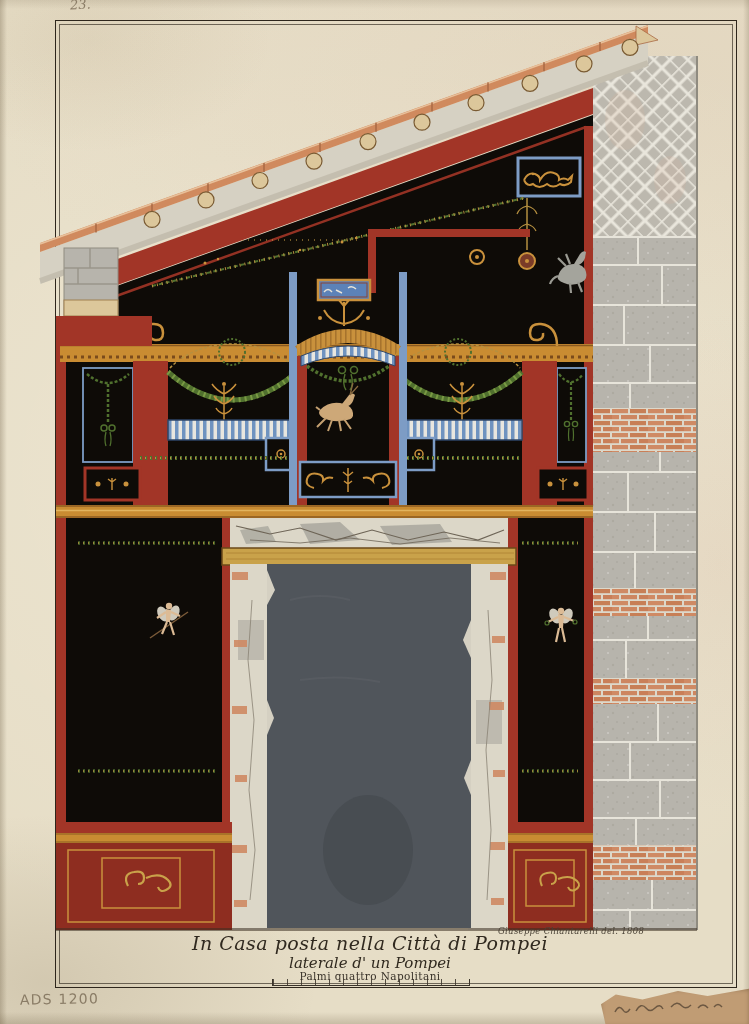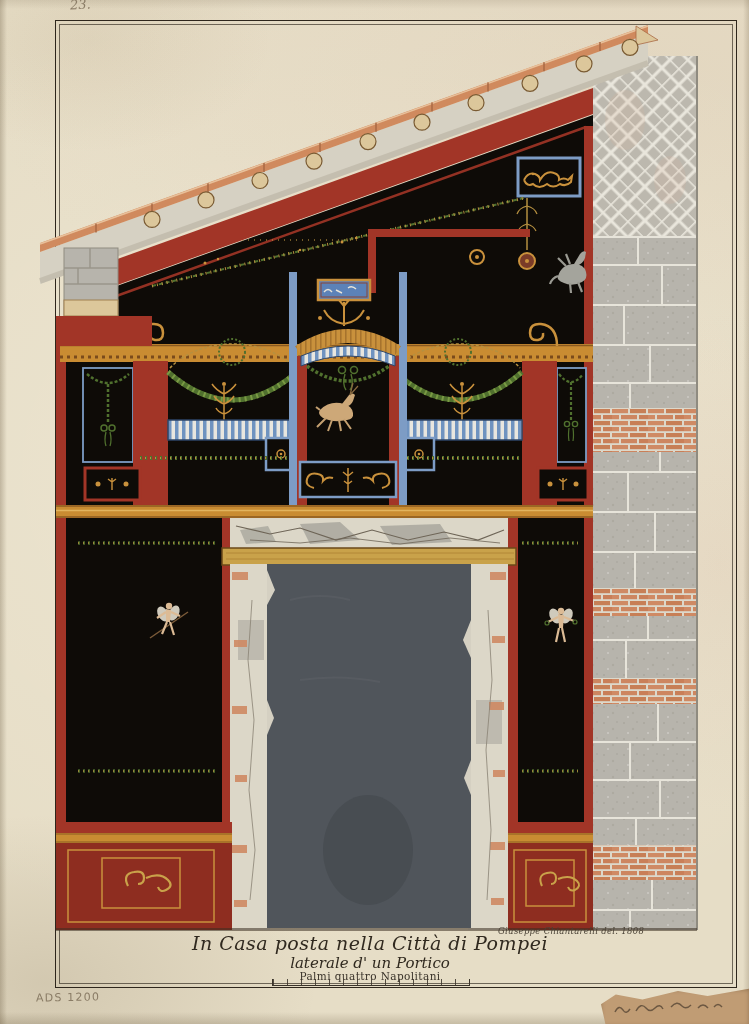--- a/index.html
+++ b/index.html
@@ -41,21 +41,21 @@
   .s-mortar{stroke:var(--mortar);fill:none}
   .s-dark{stroke:#6e6557;fill:none}
   #caption1{left:120px;top:932px;width:500px;text-align:center;font-style:italic;font-size:19px;letter-spacing:.5px;}
   #caption2{left:120px;top:954px;width:500px;text-align:center;font-style:italic;font-size:15px;}
   #caption3{left:120px;top:970px;width:500px;text-align:center;font-size:10.5px;letter-spacing:.4px;color:#3a332a;}
   #scalebar{position:absolute;left:272px;top:979px;width:196px;height:6px;
     border-bottom:1.2px solid #3a332a;border-left:1px solid #3a332a;border-right:1px solid #3a332a;
     background:repeating-linear-gradient(90deg, rgba(58,51,42,.85) 0 1px, transparent 1px 14px);}
   #signature{left:498px;top:926px;width:210px;text-align:left;font-style:italic;font-size:8.5px;color:#4a4236;letter-spacing:.3px;}
   #corner-number{left:70px;top:-3px;font-style:italic;font-size:13px;color:var(--faded-ink,#8a7c66);transform:rotate(-3deg);}
-  #archive-mark{left:36px;top:991px;font-family:"DejaVu Sans",sans-serif;font-size:11px;color:var(--faded-ink,#8a7c66);letter-spacing:1.2px;transform:rotate(-1deg);}
+  #archive-mark{left:20px;top:991px;font-family:"DejaVu Sans",sans-serif;font-size:14px;color:var(--faded-ink,#8a7c66);letter-spacing:1.2px;transform:rotate(-1deg);}
   #scrap{position:absolute;right:0;top:988px;width:148px;height:36px;background:var(--scrap-tan,#c09c74);
     clip-path:polygon(0 45%,10% 18%,28% 32%,52% 8%,72% 22%,100% 2%,100% 100%,3% 100%);
     box-shadow:inset 0 2px 4px rgba(70,50,25,.35);}
 </style>
 </head>
 <body>
 
 <div id="page">
 
   <div class="rule" style="left:55px;top:20px;width:680px;height:966px;"></div>
@@ -393,21 +393,21 @@
     <g>
       <rect x="64" y="248" width="54" height="68" class="f-stone" stroke="#8f8b80" stroke-width="1"></rect>
       <path d="M64,268 H118 M64,284 H118 M90,248 V268 M78,268 V284" stroke="#9a958a" stroke-width="1.5" fill="none"></path>
       <rect x="64" y="300" width="54" height="16" class="f-tan" stroke="#a08050" stroke-width="1"></rect>
       <rect x="56" y="316" width="96" height="30" class="f-red"></rect>
     </g>
   </svg>
 
   <div class="txt" id="corner-number">23.</div>
   <div class="txt" id="caption1">In Casa posta nella Città di Pompei</div>
-  <div class="txt" id="caption2">laterale d' un Portico</div>
+  <div class="txt" id="caption2">laterale d' un Pompei</div>
   <div class="txt" id="caption3">Palmi quattro Napolitani</div>
   <div id="scalebar"></div>
   <div class="txt" id="signature">Giuseppe Chiantarelli del. 1808</div>
   <div class="txt" id="archive-mark">ADS 1200</div>
 
   <div id="scrap">
     <svg width="148" height="36" viewBox="0 0 148 36">
       <path d="M14 24 q4 -8 8 -2 q3 5 7 -1 m6 2 q5 -9 10 -3 q4 5 9 0 q5 -5 8 1 m8 -2 q6 -7 11 -1 q4 4 9 -1 m7 3 q5 -6 10 0 m6 -1 q4 -5 8 0" fill="none" stroke="#564634" stroke-width="1.4" opacity=".8"></path>
     </svg>
   </div>

